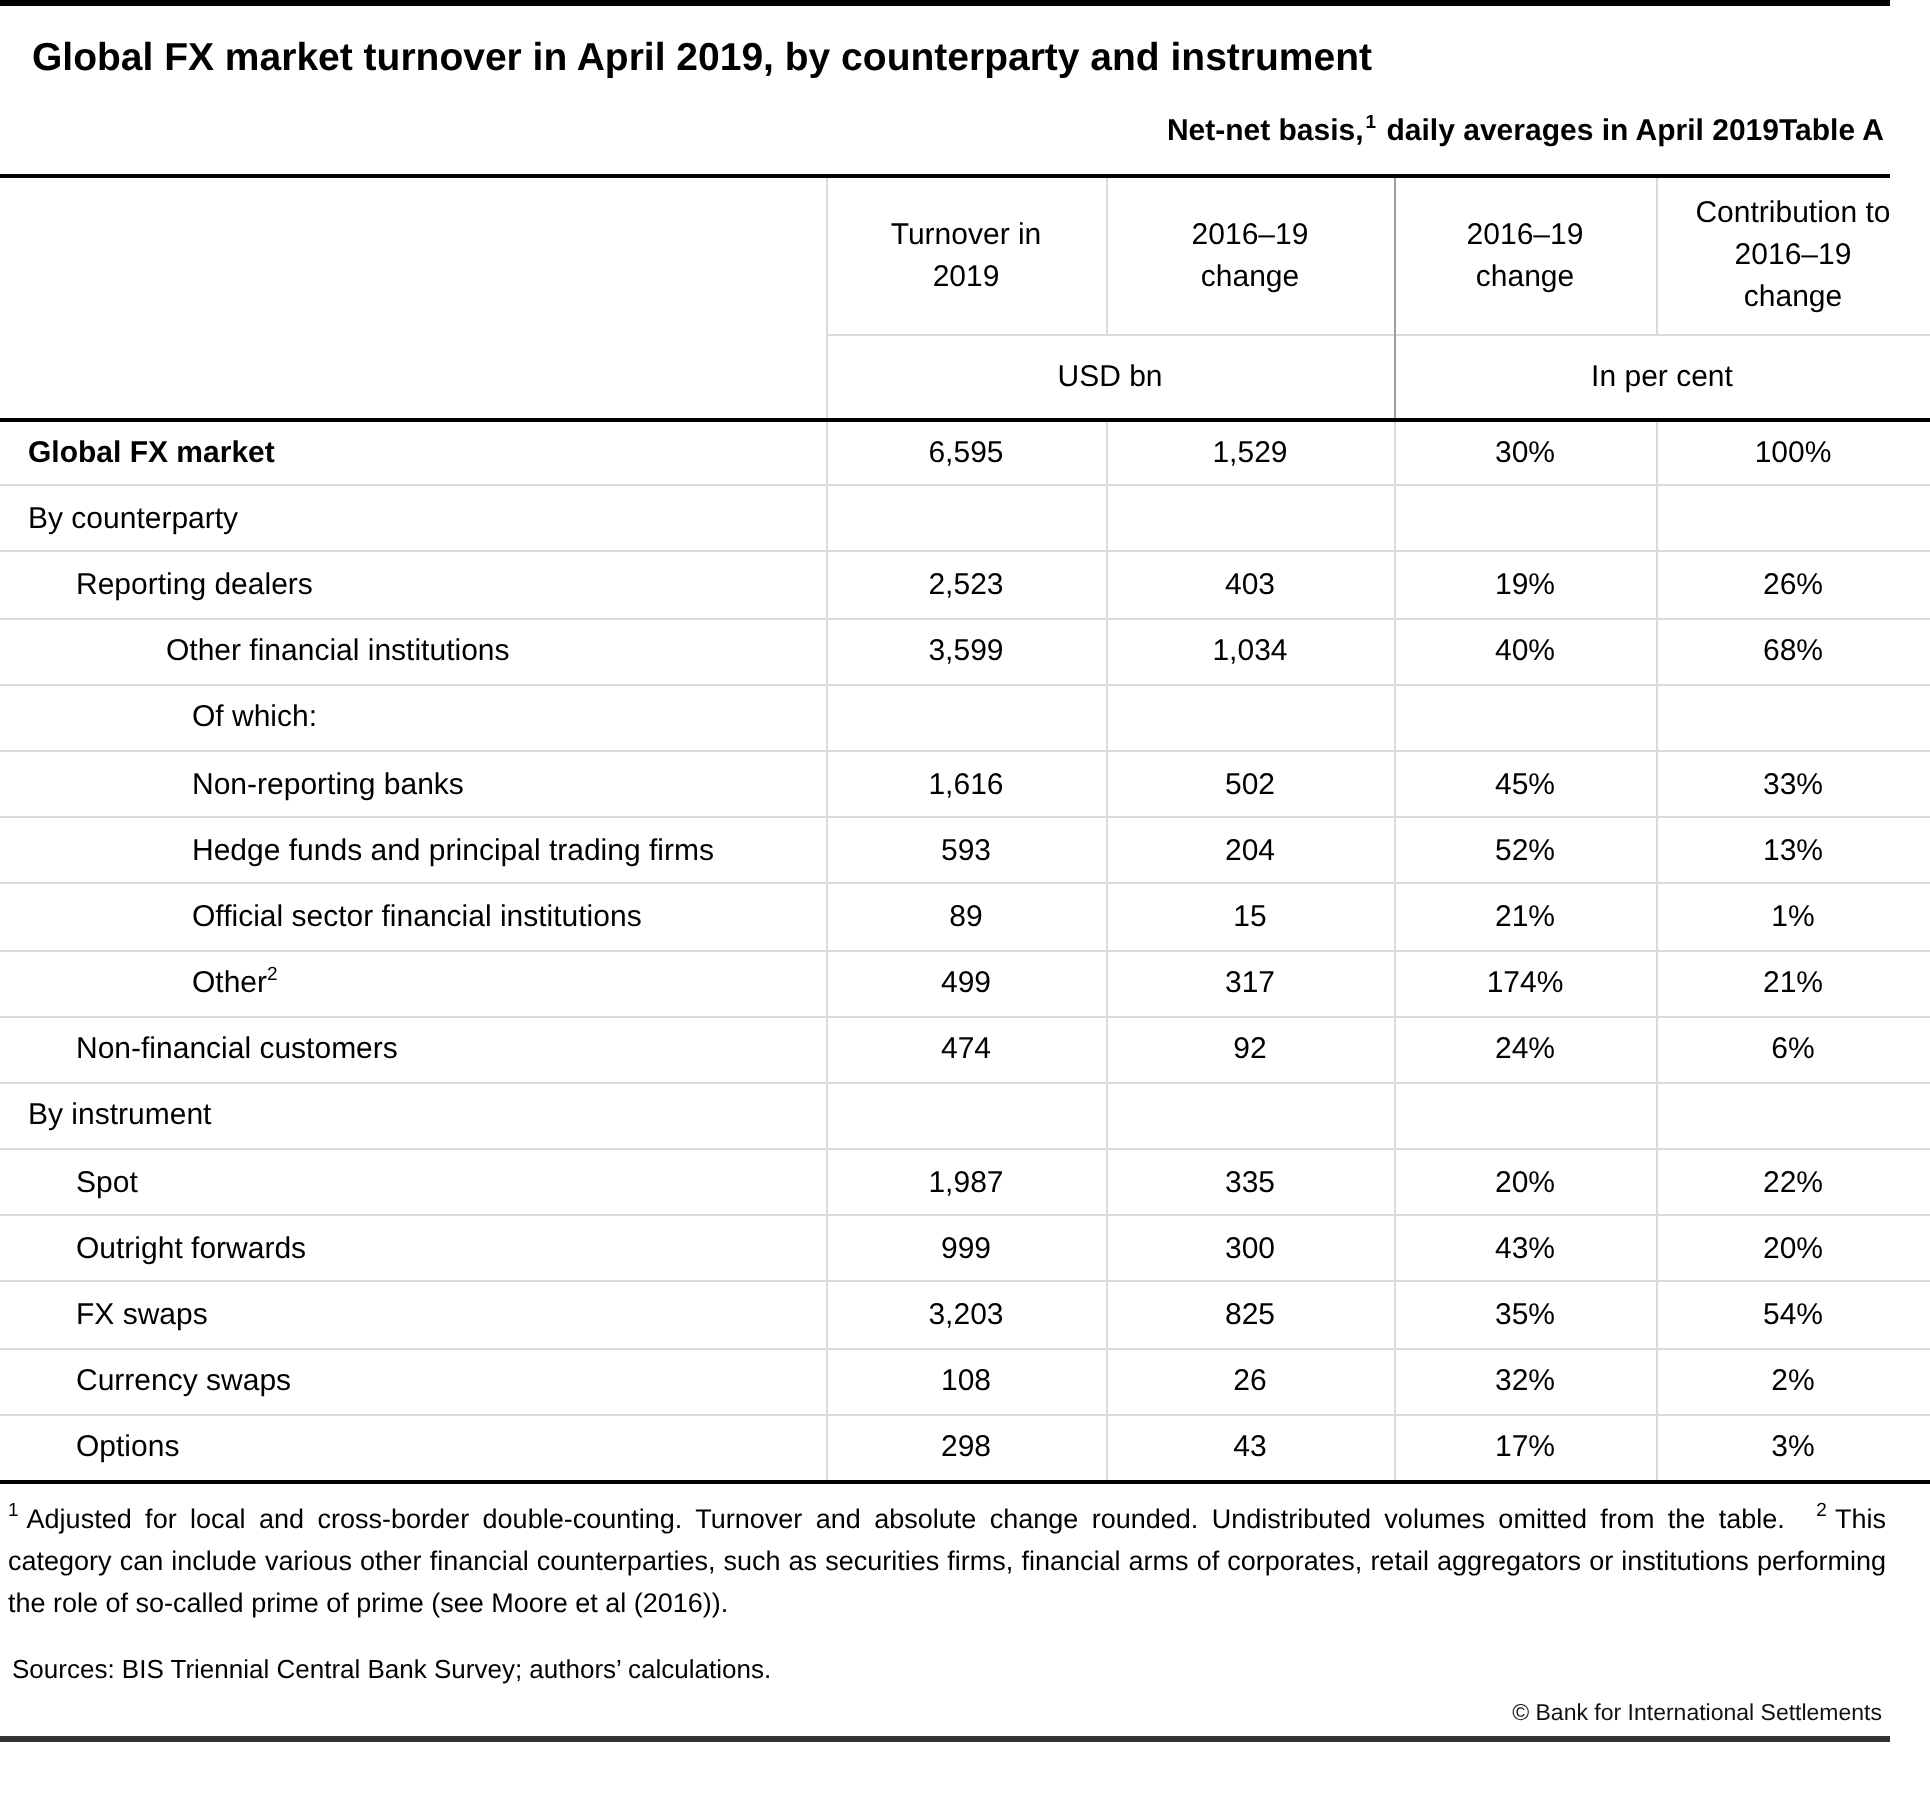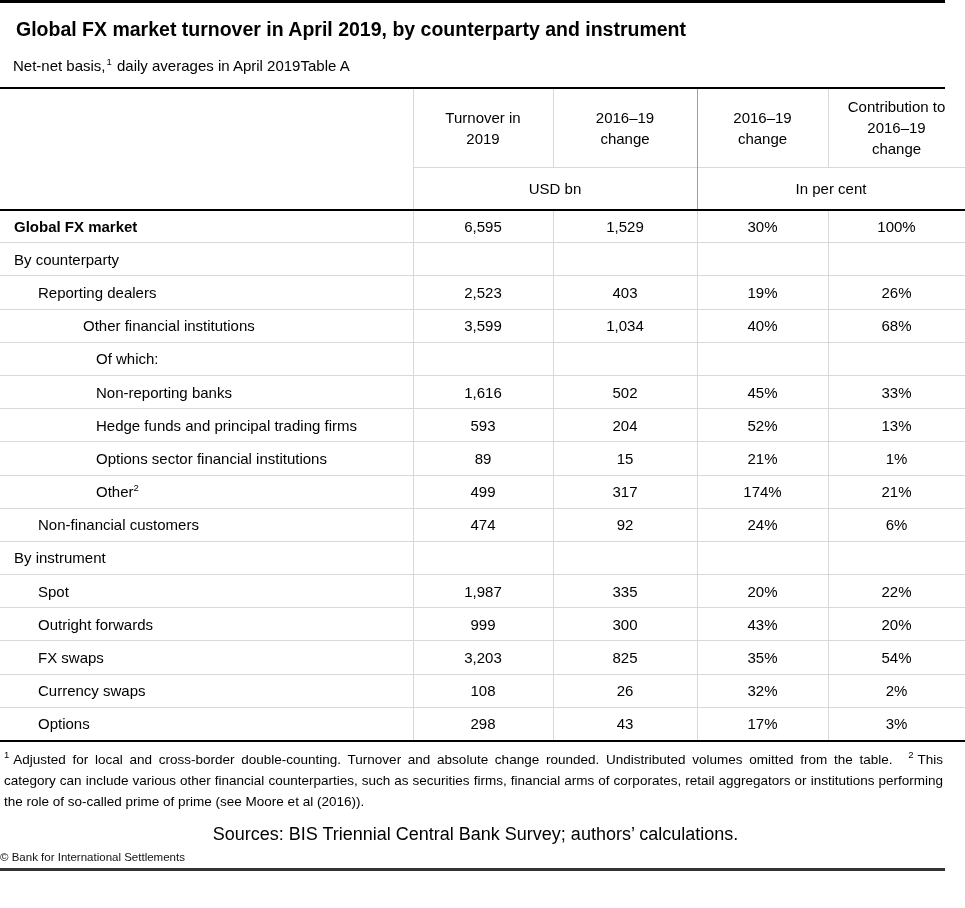--- a/index.html
+++ b/index.html
@@ -16,25 +16,26 @@
   .rule-bottom { height: 3px; background: #333; margin-top: 5px; }
 
   .title {
     margin: 14px 0 0 16px;
     font-size: 19.5px;
     line-height: 24px;
     color: #000;
   }
   .subhead {
     display: flex;
-    justify-content: flex-start;
+    justify-content: flex-end;
     align-items: baseline;
     margin-top: 16px;
     padding: 0 3px 0 13px;
     font-size: 15px;
+    font-weight: bold;
   }
   sup { font-size: 9.5px; line-height: 0; }
   .subhead sup { margin: 0 1px; }
 
   table {
     width: 965px;
     border-collapse: collapse;
     table-layout: fixed;
     font-size: 15px;
   }
@@ -69,28 +70,27 @@
   .footnotes {
     margin: 7px 2px 0 4px;
     font-size: 13.5px;
     line-height: 21px;
     text-align: justify;
   }
   .footnotes sup { margin-right: 4px; }
   .footnotes sup.fn2 { margin-left: 9px; }
   .sources {
     margin: 13px 0 0 6px;
-    font-size: 18px;
+    font-size: 13px;
     line-height: 19px;
-    text-align: center;
   }
   .copyright {
     margin-top: 7px;
     padding-right: 4px;
-    text-align: left;
+    text-align: right;
     font-size: 11.5px;
     color: #111;
   }
 </style>
 </head>
 <body>
 
 <div class="page">
 
   <div class="rule-top"></div>
@@ -170,21 +170,21 @@
           <td class="val val-last">33%</td>
         </tr>
         <tr>
           <td class="label ind-3">Hedge funds and principal trading firms</td>
           <td class="val">593</td>
           <td class="val">204</td>
           <td class="val">52%</td>
           <td class="val val-last">13%</td>
         </tr>
         <tr>
-          <td class="label ind-3">Options sector financial institutions</td>
+          <td class="label ind-3">Official sector financial institutions</td>
           <td class="val">89</td>
           <td class="val">15</td>
           <td class="val">21%</td>
           <td class="val val-last">1%</td>
         </tr>
         <tr>
           <td class="label ind-3">Other<sup>2</sup></td>
           <td class="val">499</td>
           <td class="val">317</td>
           <td class="val">174%</td>

